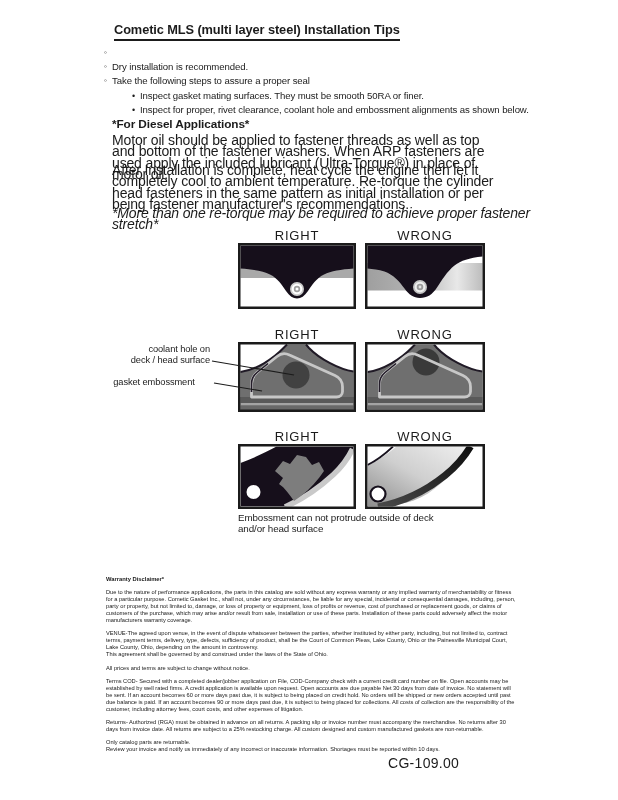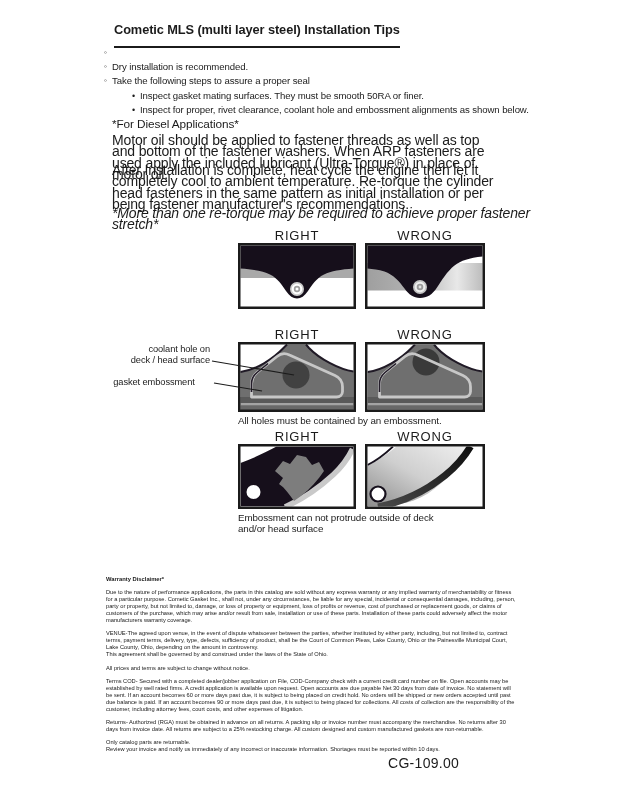--- a/index.html
+++ b/index.html
@@ -4,30 +4,30 @@
 <style>
   html,body{margin:0;padding:0;background:#e9e9e9;}
   .page{
     position:relative;width:618px;height:800px;margin:0 auto;
     background:var(--paper,#fff);color:var(--ink,#1b1b1b);
     font-family:"Liberation Sans",sans-serif;overflow:hidden;
   }
   .title{
     position:absolute;left:114px;top:22px;margin:0;
     font-size:12.8px;font-weight:bold;letter-spacing:-0.1px;
-    border-bottom:2px solid var(--ink,#1b1b1b);padding-bottom:9px;
+    border-bottom:2px solid var(--ink,#1b1b1b);padding-bottom:2px;
   }
   .bullet-list{position:absolute;left:104px;top:47px;font-size:9.6px;letter-spacing:-0.1px;}
   .b-item,.sb-item{display:flex;align-items:baseline;line-height:13.2px;white-space:nowrap;}
   .b-marker{font-size:8px;width:8px;flex:none;position:relative;top:-1px;}
   .sb-item{margin-left:28px;}
   .sb-marker{font-size:9px;width:8px;flex:none;}
   .section-head{
     position:absolute;left:112px;top:117px;margin:0;
-    font-size:11.8px;font-weight:normal;letter-spacing:-0.1px;
+    font-size:11.8px;font-weight:bold;letter-spacing:-0.1px;
   }
   .para{
     position:absolute;left:112px;width:382px;margin:0;
     font-size:14px;line-height:11.4px;letter-spacing:-0.15px;
   }
   .p1{top:135px;}
   .p2{top:165px;}
   .note{top:208px;width:420px;font-style:italic;}
 
   
@@ -175,21 +175,20 @@
       <path d="M14.5,50 L14.5,42 C14.5,37.5 16.5,33.5 20,30.5 L31,21.5" fill="none" stroke="#241d2a" stroke-width="1.6"></path>
     </g>
     <rect x="1.25" y="1.25" width="117.5" height="67.5" fill="none" style="stroke:var(--ink)" stroke-width="2.5"></rect>
   </svg>
 
   <svg class="leader-overlay" width="618" height="800">
     <line x1="212" y1="361" x2="294" y2="375" style="stroke:var(--ink)" stroke-width="1.2"></line>
     <line x1="214" y1="383" x2="262" y2="391" style="stroke:var(--ink)" stroke-width="1.2"></line>
   </svg>
 
-  <div class="dg-caption" style="left:238px;top:415px;">All holes must be contained by an embossment.</div>
 
   <div class="dg-label" style="left:238px;top:430px;width:118px;">RIGHT</div>
   <div class="dg-label" style="left:365px;top:430px;width:120px;">WRONG</div>
 
   <svg class="dg-box" style="left:238px;top:444px;" width="118" height="65" viewBox="0 0 118 65">
     <defs>
       <clipPath id="clipr3">
           <rect x="2.5" y="2.5" width="113" height="60"></rect>
         </clipPath>
     </defs>

